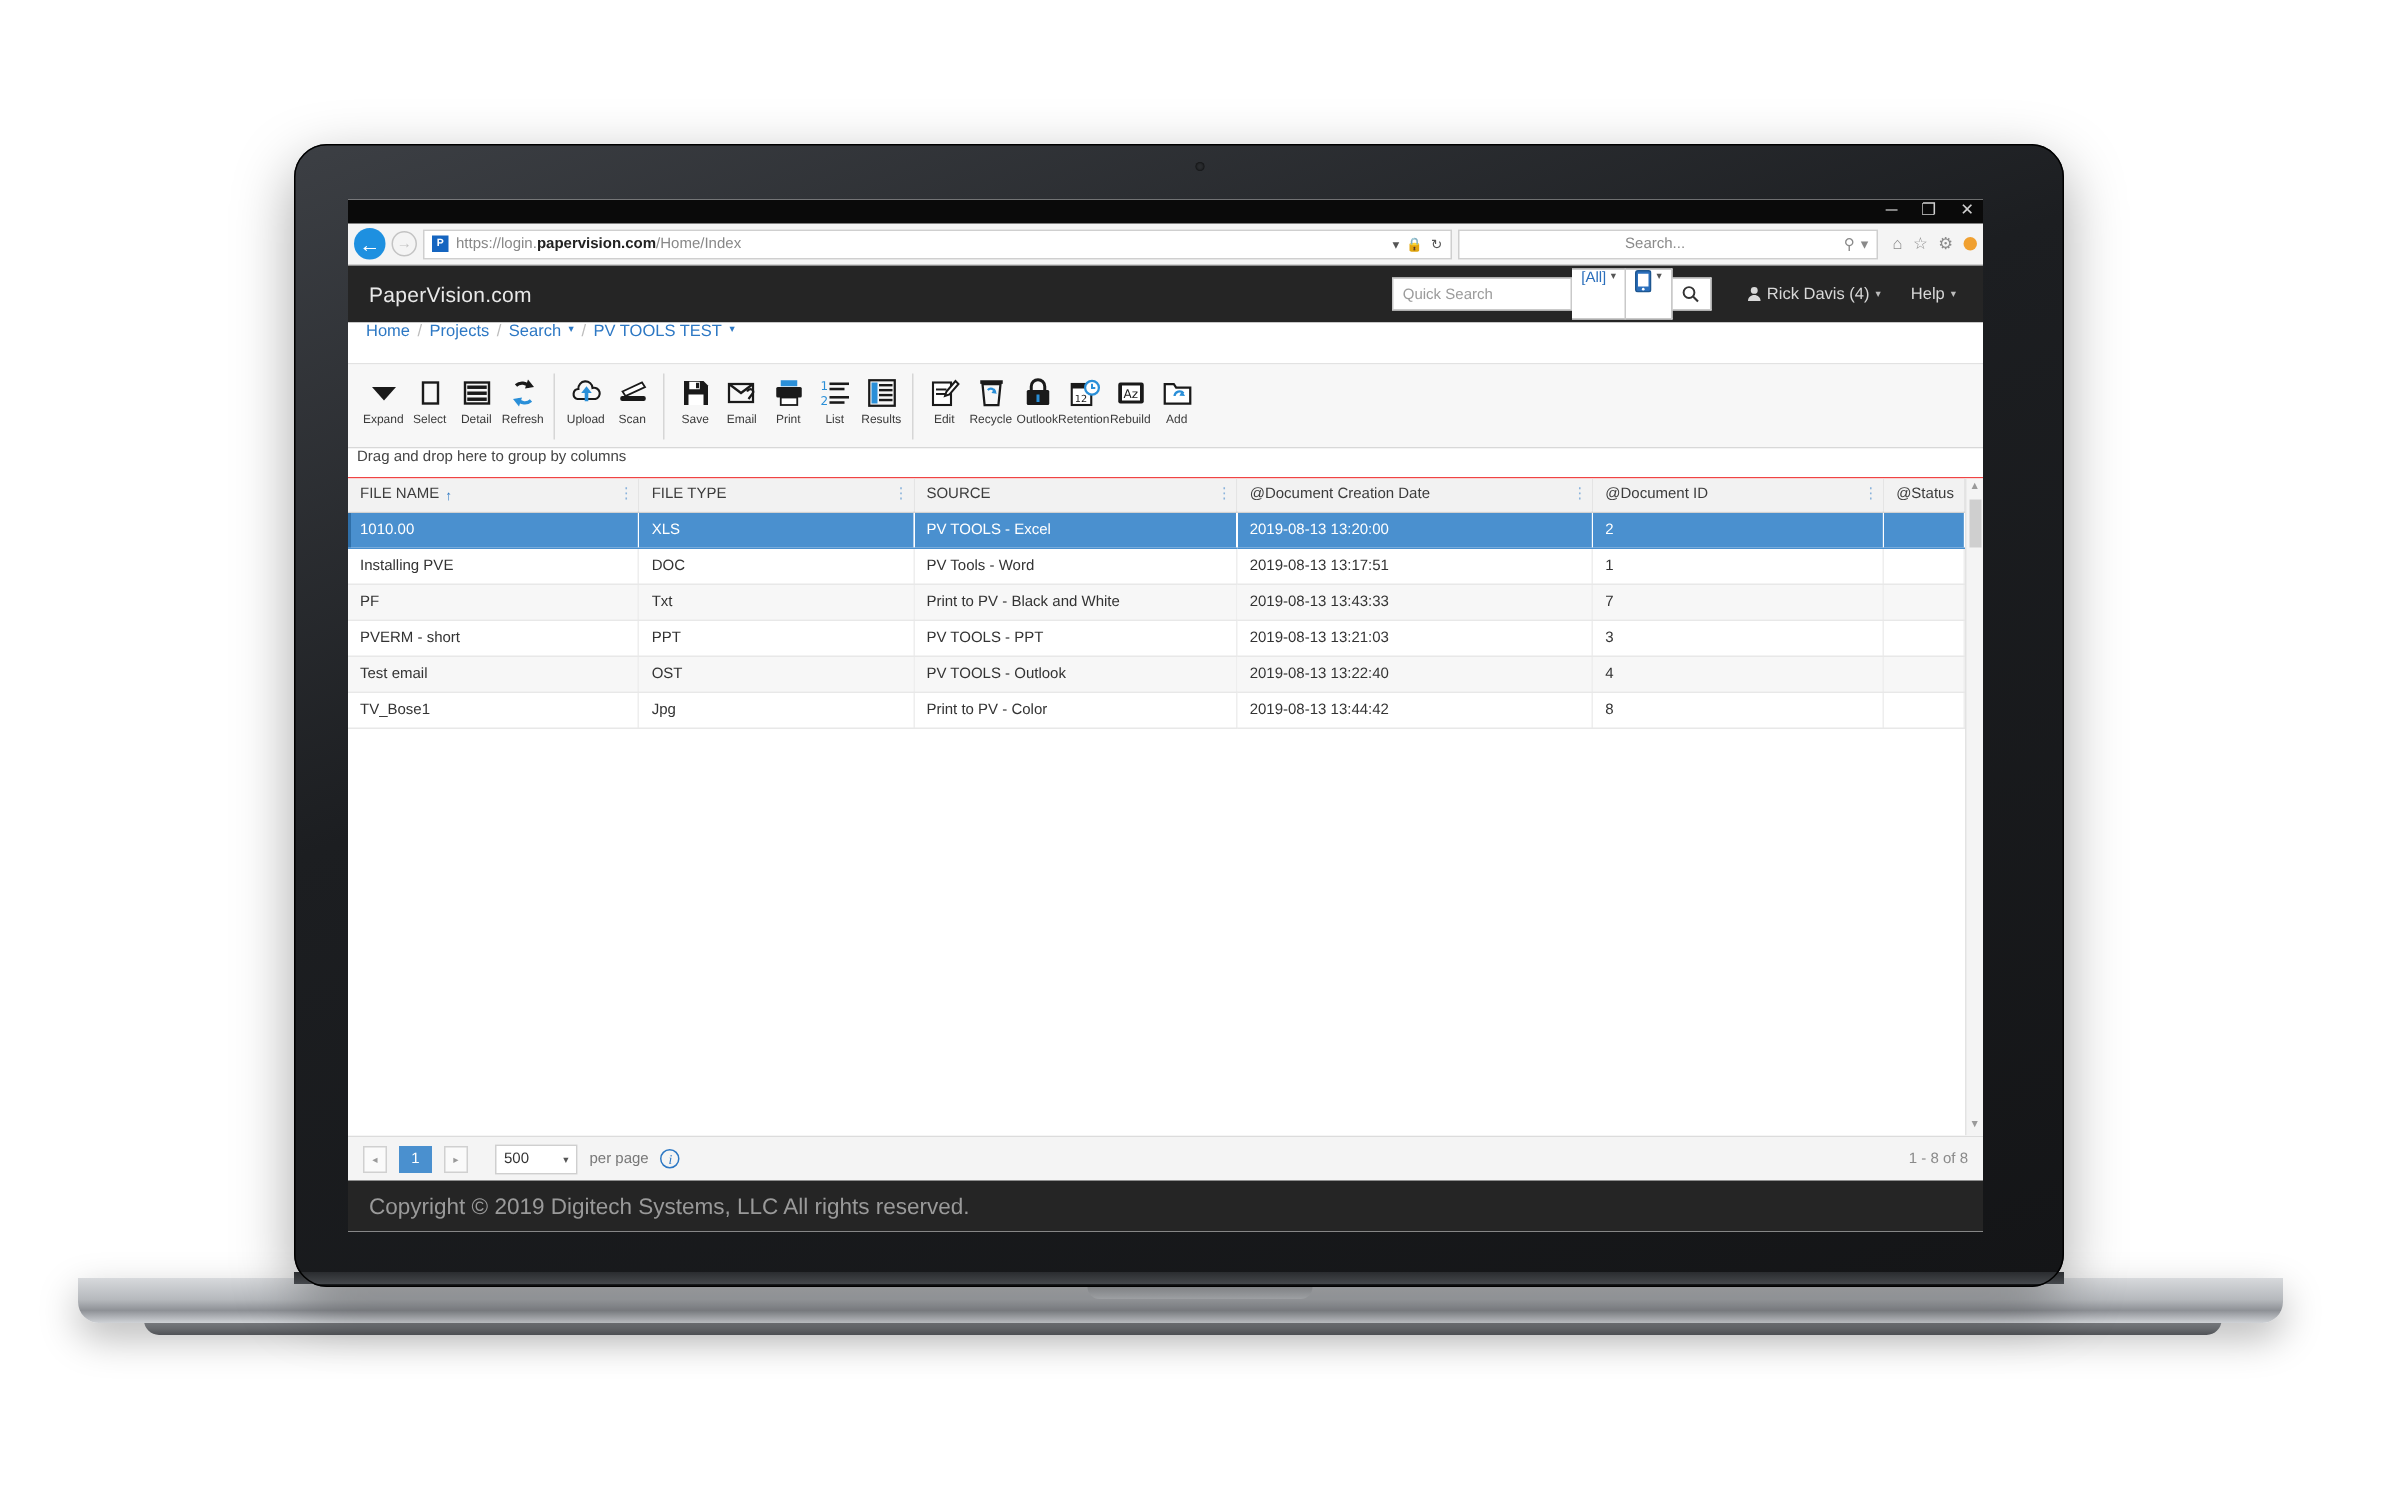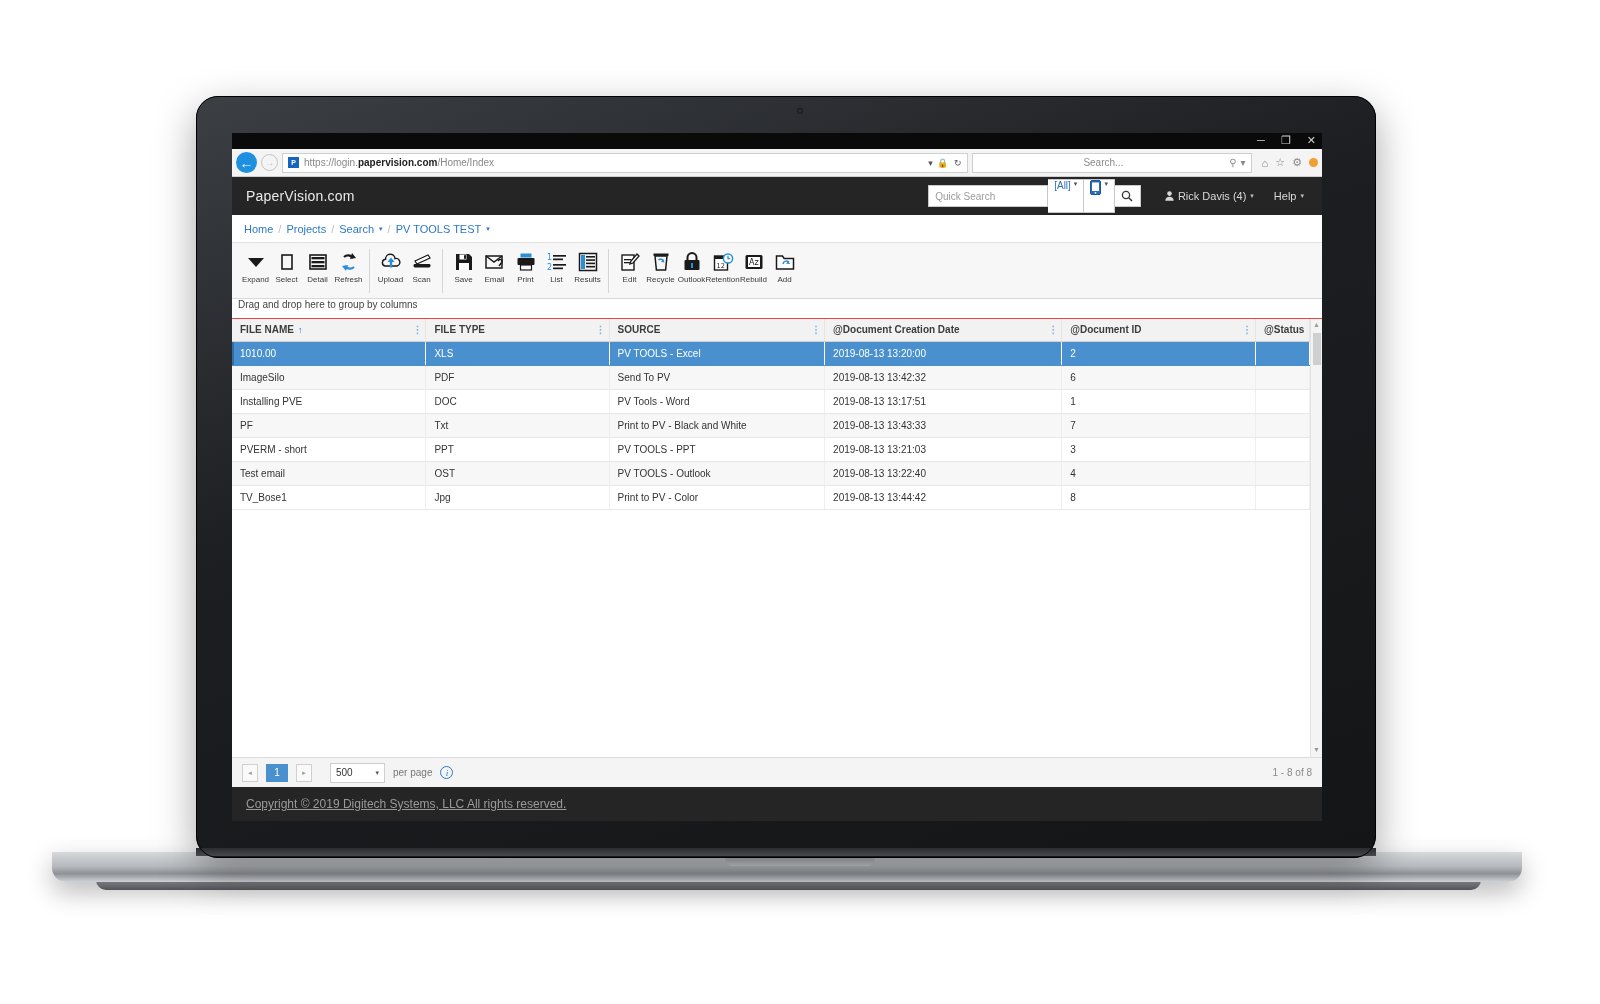--- a/index.html
+++ b/index.html
@@ -136,21 +136,21 @@
   }
   .hdr-user, .hdr-help {
     color:#d8d8d8; font-size:11px; display:flex; align-items:center; gap:4px;
     padding: 0 10px;
   }
   .hdr-user { margin-left: 14px; }
   .caret-sm { font-size:7px; color:#bcbcbc; }
 
   .breadcrumb-bar {
     height: 28px; background:#fff; border-bottom:1px solid #e2e2e2;
-    display:flex; align-items:center; padding-left: 12px; gap:5px;
+    display:flex; align-items:flex-start; padding-left: 12px; gap:5px;
     font-size: 11px; flex: 0 0 auto;
   }
   .bc-link { color:#2d78c4; }
   .bc-sep { color:#bdbdbd; }
   .bc-caret { font-size:7px; color:#2d78c4; }
 
   
   .toolbar {
     background:#f7f7f7; border-bottom:1px solid #d8d8d8;
     display:flex; align-items:flex-start; padding: 6px 4px 2px 8px; gap:0;
@@ -173,21 +173,21 @@
     display:flex; align-items:flex-start; padding-left: 6px;
     font-size: 10px; color:#444; flex: 0 0 auto;
   }
 
   
   .gridwrap { flex:1 1 auto; position:relative; background:#fff; overflow:hidden; display:flex;}
   .grid { flex:1 1 auto; display:flex; flex-direction:column; min-width:0;}
   table.docgrid { width:100%; border-collapse: collapse; table-layout: fixed; }
   table.docgrid th {
     background:#f2f2f2; border-bottom:1px solid #d2d2d2; border-right:1px solid #e4e4e4;
-    font-size: 10px; font-weight: bold; color:#3c3c3c; text-align:right;
+    font-size: 10px; font-weight: normal; color:#3c3c3c; text-align:right;
     padding: 5px 8px; height: 22px; position:relative;margin-left:14px;
   }
   .th-inner { display:flex; align-items:center; gap:4px;}
   .sort-asc { color:#2d78c4; font-size:9px; }
   .col-grip {
     position:absolute; right:3px; top:50%; transform:translateY(-50%);
     color:#8ab3dc; font-size:10px; letter-spacing:0; line-height:6px;
   }
   table.docgrid td {
     font-size: 10px; color:#333; padding: 5px 8px; height: 24px;
@@ -230,21 +230,21 @@
     width:13px;height:13px;border-radius:50%;border:1px solid #2d78c4;color:#2d78c4;
     display:flex;align-items:center;justify-content:center;font-size:9px;font-style:italic;
     font-family:"Liberation Serif", serif;
   }
   .pg-right { margin-left:auto; color:#8a8a8a; font-size:10px;}
 
   .app-footer {
     height: 34px; background:#252525; display:flex; align-items:center;
     padding-left: 14px; flex:0 0 auto;
   }
-  .app-footer span { color:#9a9a9a; font-size:12px;text-decoration:underline; }
+  .app-footer span { color:#9a9a9a; font-size:15px; }
 </style>
 </head>
 <body>
 
 <div class="stage">
 
   <div class="laptop-foot"></div>
   <div class="laptop-base"></div>
   <div class="laptop-notch"></div>
 
@@ -599,28 +599,20 @@
             </thead>
             <tbody>
               <tr class="row-sel">
                 <td>1010.00</td>
                 <td>XLS</td>
                 <td>PV TOOLS - Excel</td>
                 <td>2019-08-13 13:20:00</td>
                 <td>2</td>
                 <td></td>
               </tr>
-              <tr class="row-alt">
-                <td>ImageSilo</td>
-                <td>PDF</td>
-                <td>Send To PV</td>
-                <td>2019-08-13 13:42:32</td>
-                <td>6</td>
-                <td></td>
-              </tr>
               <tr>
                 <td>Installing PVE</td>
                 <td>DOC</td>
                 <td>PV Tools - Word</td>
                 <td>2019-08-13 13:17:51</td>
                 <td>1</td>
                 <td></td>
               </tr>
               <tr class="row-alt">
                 <td>PF</td>

